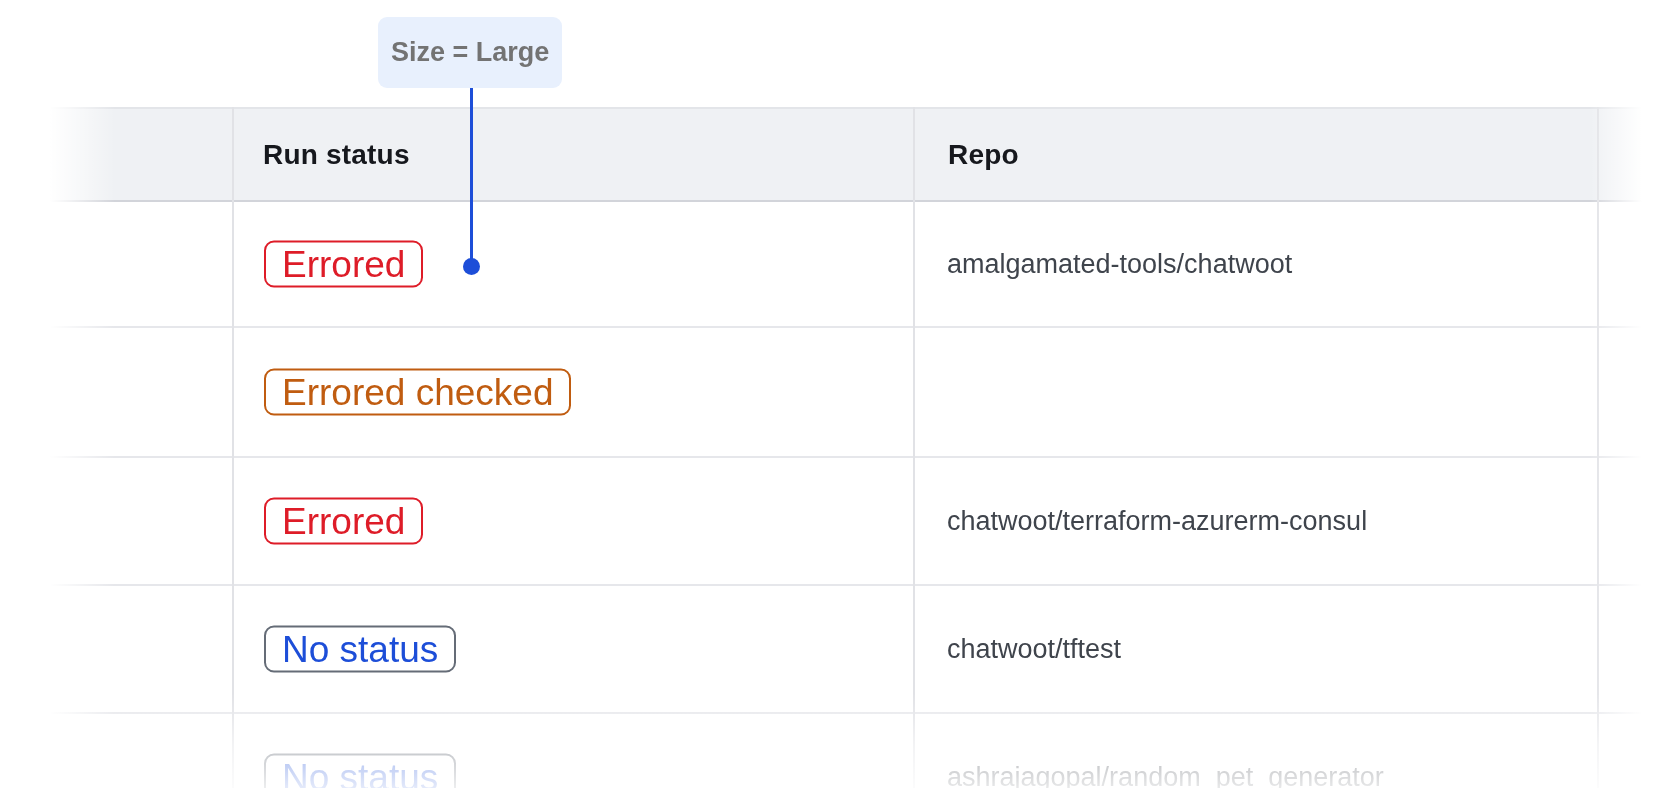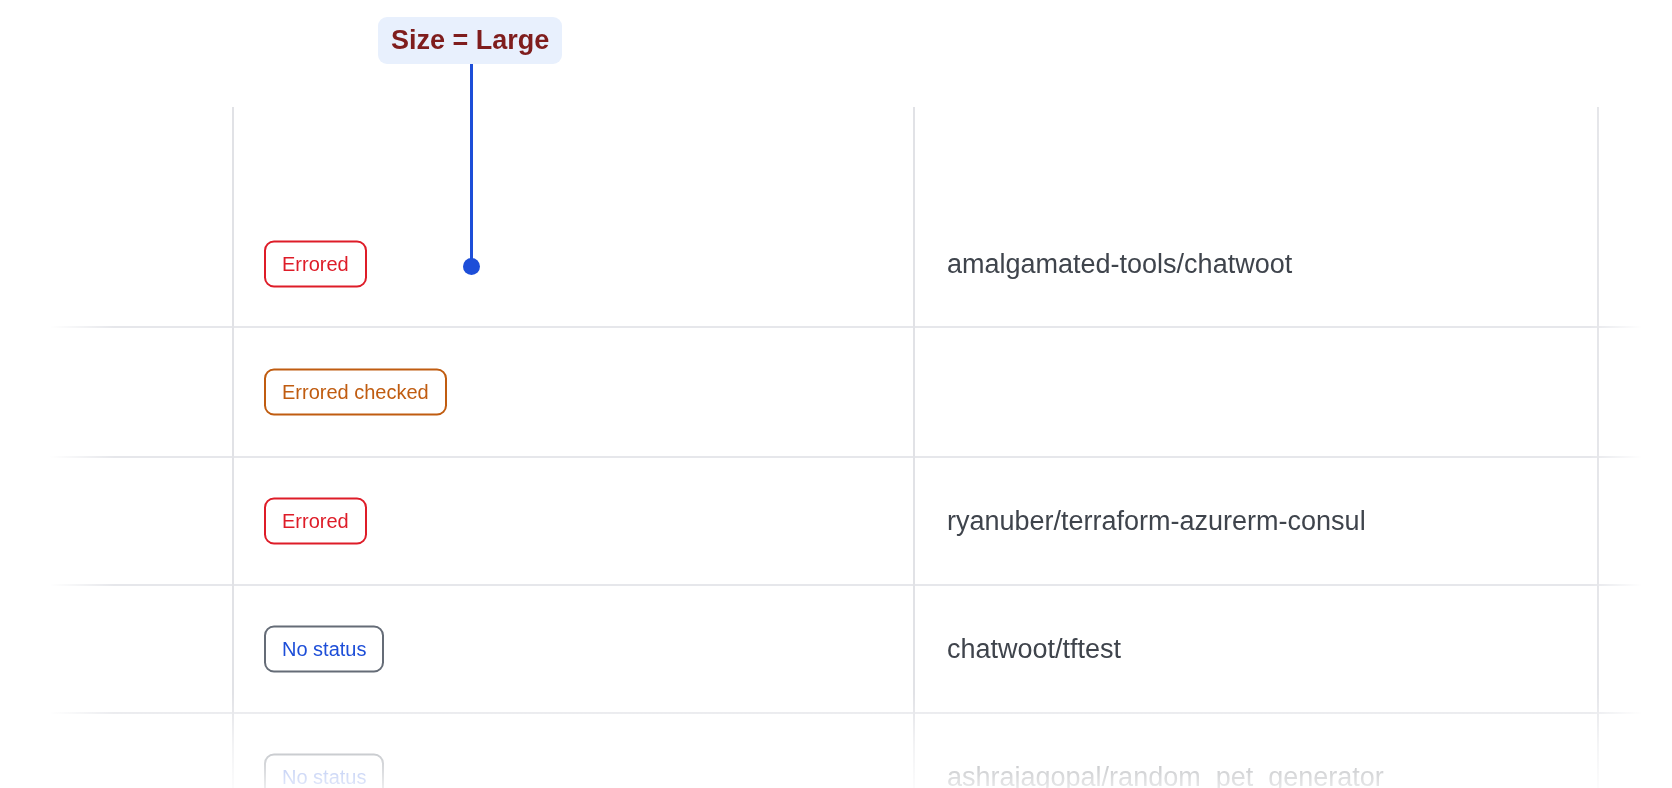--- a/index.html
+++ b/index.html
@@ -50,21 +50,21 @@
     position: absolute; left: 947px; top: 50%; transform: translateY(-50%);
     font-size: 27px; color: #3f444c; white-space: nowrap;
   }
 
   .badge {
     display: inline-flex; align-items: center;
     height: 47px; box-sizing: border-box;
     padding: 0 16px;
     border: 2px solid currentColor;
     border-radius: 10px;
-    font-size: 20px;
+    font-size: 37px;
     background: #ffffff;
     white-space: nowrap;
   }
   .badge[data-variant="errored"]        { color: #de1c28; }
   .badge[data-variant="policy-checked"] { color: #c05c10; }
   .badge[data-variant="neutral"]        { color: #1d4ed8; border-color: #656c77; }
 
   
   .divider {
     position: absolute; top: 107px; bottom: 0; width: 2px;
@@ -87,23 +87,23 @@
   .fade-bottom {
     left: 0; right: 0; bottom: 0; height: 95px;
     background: linear-gradient(to bottom, rgba(255,255,255,0) 0%, rgba(255,255,255,0.6) 55%, rgba(255,255,255,0.88) 100%);
   }
 
   
   .annotation { position: absolute; z-index: 10; }
   .anno-label {
     position: absolute; left: 378px; top: 17px;
     background: #e8f0fd;
-    color: #7f1d1d;
+    color: #737373;
     font-size: 27px; font-weight: 700;
-    padding: 8px 13px;
+    padding: 20px 13px;
     border-radius: 9px;
     white-space: nowrap;
   }
   .anno-line {
     position: absolute; left: 470px; top: 60px;
     width: 3px; height: 206px;
     background: #1d4ed8;
   }
   .anno-dot {
     position: absolute; left: 463px; top: 258px;
@@ -111,39 +111,43 @@
     background: #1d4ed8;
   }
 </style>
 </head>
 <body>
 
 <div class="canvas">
 
   <div class="table">
 
+    <div class="thead">
+      <div class="hcell hcell-status">Run status</div>
+      <div class="hcell hcell-repo">Repo</div>
+    </div>
 
     <div class="row r1">
       <div class="cell-status">
         <span class="badge" data-variant="errored">Errored</span>
       </div>
       <div class="cell-repo">amalgamated-tools/chatwoot</div>
     </div>
 
     <div class="row r2">
       <div class="cell-status">
         <span class="badge" data-variant="policy-checked">Errored checked</span>
       </div>
     </div>
 
     <div class="row r3">
       <div class="cell-status">
         <span class="badge" data-variant="errored">Errored</span>
       </div>
-      <div class="cell-repo">ryanuber/terraform-azurerm-consul</div>
+      <div class="cell-repo">chatwoot/terraform-azurerm-consul</div>
     </div>
 
     <div class="row r4">
       <div class="cell-status">
         <span class="badge" data-variant="neutral">No status</span>
       </div>
       <div class="cell-repo">chatwoot/tftest</div>
     </div>
 
     <div class="row r5">

